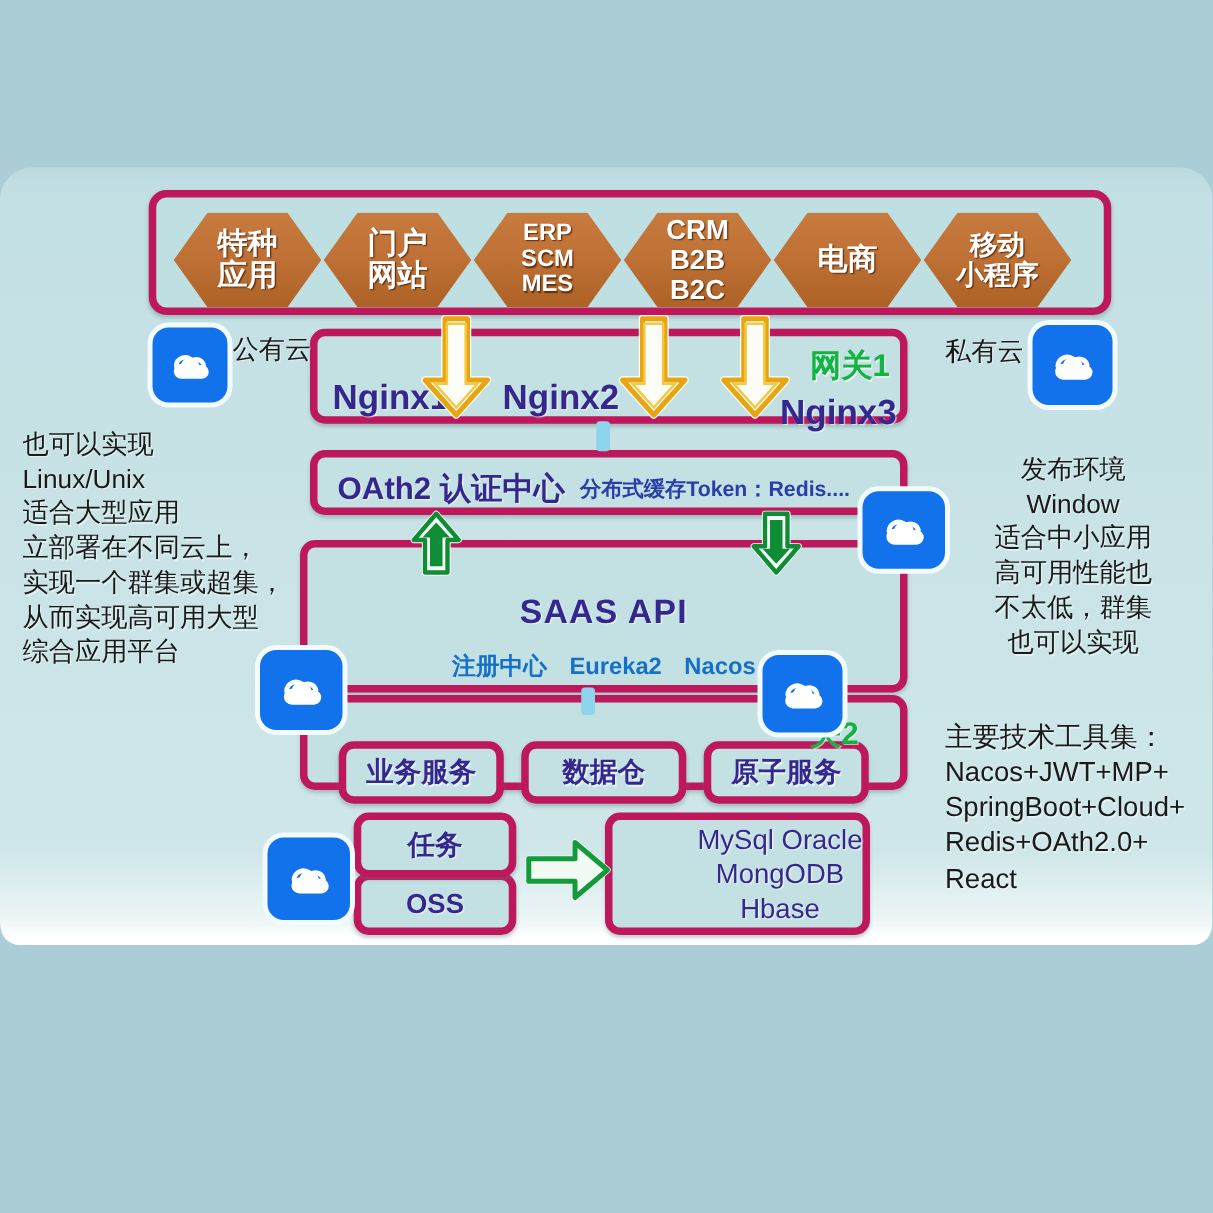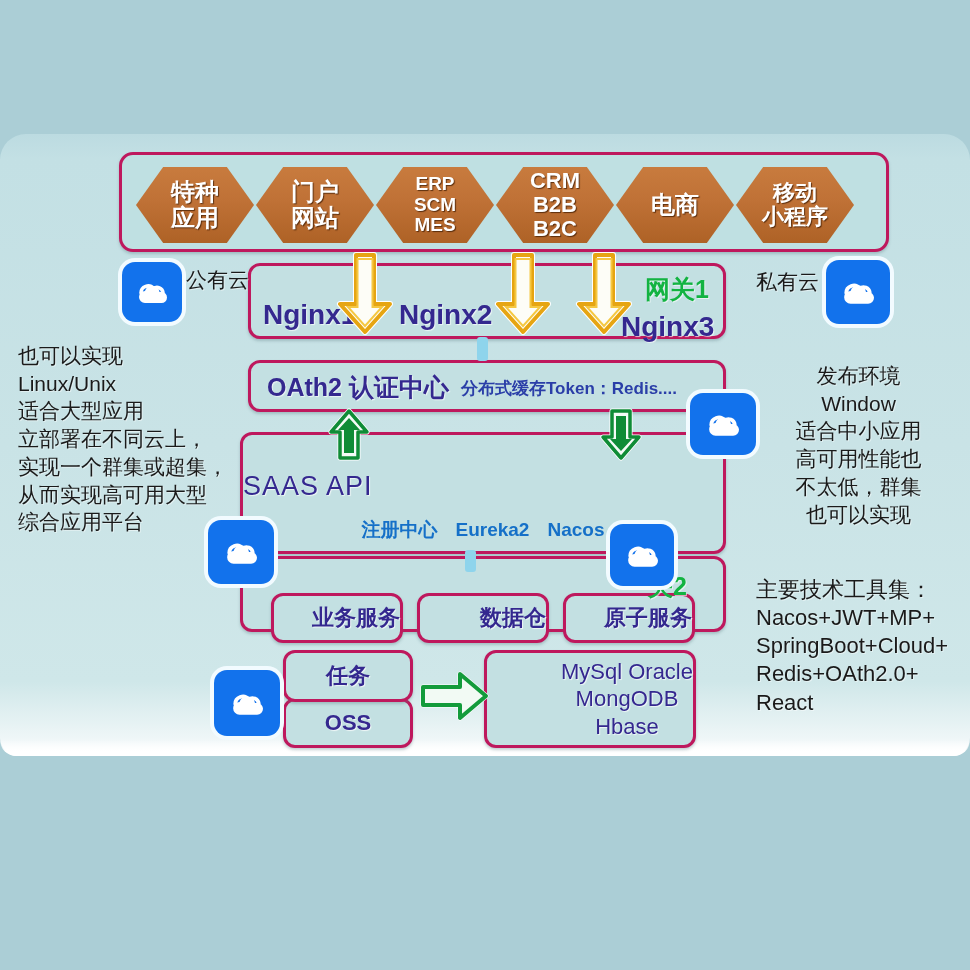--- a/index.html
+++ b/index.html
@@ -19,21 +19,21 @@
   .panel:after{
     content:"";position:absolute;left:0;right:0;bottom:0;height:16px;
     background:linear-gradient(180deg,rgba(255,255,255,0) 0%,#ffffff 70%);
     border-radius:0 0 18px 18px;
   }
 
   
   .box{
     position:absolute;
     background:#c3e0e2;
-    border:3px solid #be185d;
+    border:6px solid #be185d;
     border-radius:12px;
     box-shadow:0 2px 3px rgba(90,120,125,.35);
     box-sizing:border-box;
   }
 
   
   #hexrow{left:119px;top:152px;width:770px;height:100px;border-radius:14px;background:#bfe0e2;}
   .hex{
     position:absolute;top:12px;width:118px;height:76px;
     background:linear-gradient(180deg,#c87b3e 0%,#bf7136 45%,#ae6226 100%);
@@ -56,31 +56,31 @@
             color:#12b341;text-shadow:1px 1px 0 rgba(255,255,255,.6);}
 
   
   #oauthbox{left:248px;top:360px;width:478px;height:52px;}
   #oauth-title{position:absolute;left:16px;top:8px;font-size:25px;font-weight:bold;color:#34288f;
                text-shadow:1px 1px 1px rgba(255,255,255,.7);}
   #oauth-sub{position:absolute;left:210px;top:14px;font-size:17px;font-weight:bold;color:#2a3ea8;}
 
   
   #saasbox{left:240px;top:432px;width:486px;height:122px;}
-  #saas-title{position:absolute;left:0;right:0;top:36px;text-align:left;
-              font-size:27px;font-weight:normal;color:#34288f;letter-spacing:1px;
+  #saas-title{position:absolute;left:0;right:0;top:36px;text-align:center;
+              font-size:27px;font-weight:bold;color:#34288f;letter-spacing:1px;
               text-shadow:1px 1px 1px rgba(255,255,255,.7);}
   #saas-sub{position:absolute;left:0;right:0;top:82px;text-align:center;
             font-size:19px;font-weight:bold;color:#1570c8;}
   #saas-sub b{font-weight:bold;margin:0 9px;}
 
   
   #svcwrap{left:240px;top:556px;width:486px;height:76px;}
 
-  .svc{height:50px;display:flex;align-items:center;justify-content:flex-end;
+  .svc{height:50px;display:flex;align-items:center;justify-content:center;
        font-size:22px;font-weight:bold;color:#34288f;
        text-shadow:1px 1px 1px rgba(255,255,255,.75);}
   #svc1{left:271px;top:593px;width:132px;}
   #svc2{left:417px;top:593px;width:132px;}
   #svc3{left:563px;top:593px;width:132px;}
 
   #task{left:283px;top:650px;width:130px;height:52px;z-index:4;}
   #oss{left:283px;top:698px;width:130px;height:50px;z-index:3;}
   .stk{display:flex;align-items:center;justify-content:center;height:100%;
        font-size:22px;font-weight:bold;color:#34288f;

